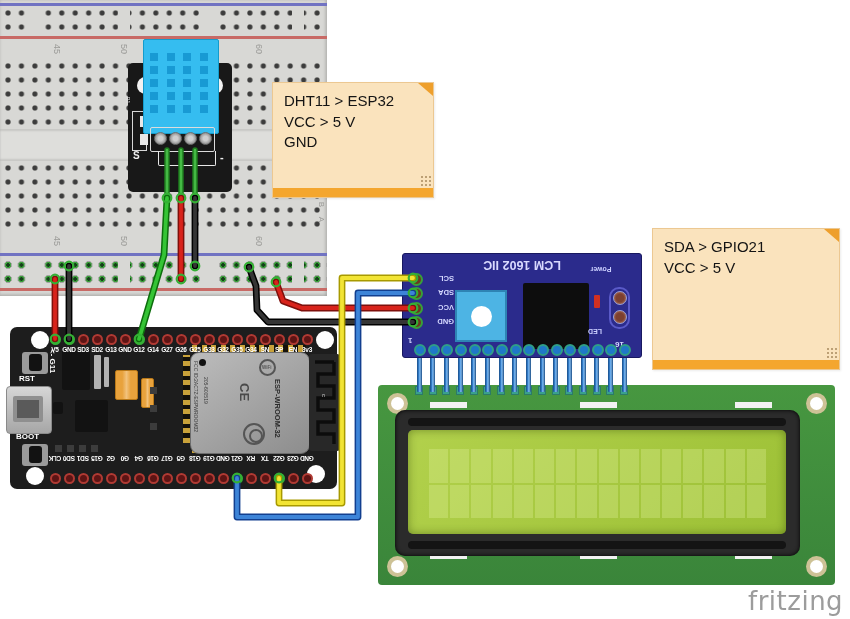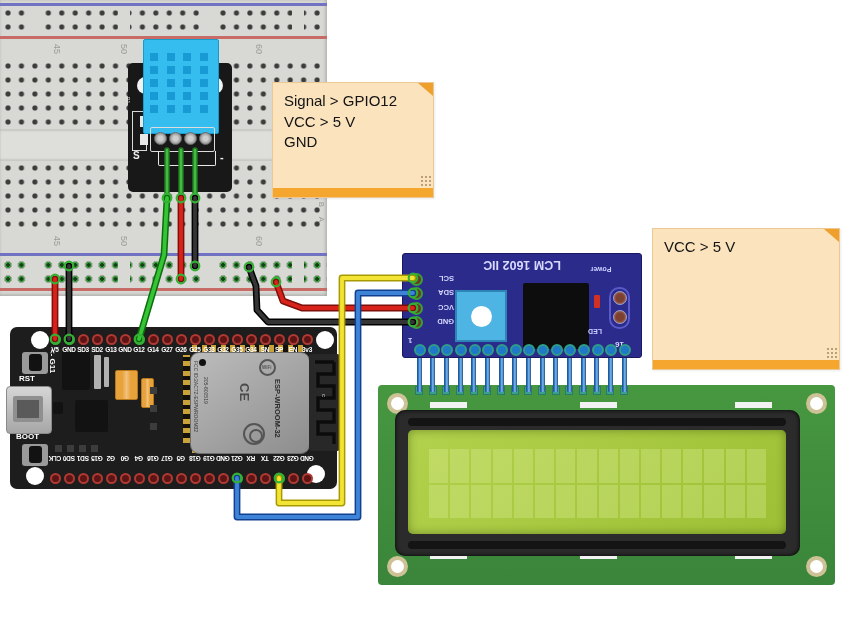--- a/index.html
+++ b/index.html
@@ -503,31 +503,32 @@
         <circle cx="249" cy="267" r="4.3" class="ring"></circle>
         <circle cx="413" cy="278" r="4.3" class="ring"></circle>
         <circle cx="413" cy="293" r="4.3" class="ring"></circle>
         <circle cx="413" cy="308" r="4.3" class="ring"></circle>
         <circle cx="413" cy="322" r="4.3" class="ring"></circle>
       </g>
   </svg>
 
   <div class="abs note" id="note1">
     <div class="fold"></div>
-    <div class="txt"><div>Signal &gt; GPIO12</div><div>VCC &gt; 5 V</div><div>GND</div></div>
+    <div class="txt"><div>DHT11 &gt; ESP32</div><div>VCC &gt; 5 V</div><div>GND</div></div>
     <div class="bar"></div>
     <div class="grip"></div>
   </div>
   <div class="abs note" id="note2">
     <div class="fold"></div>
-    <div class="txt"><div>VCC &gt; 5 V</div></div>
+    <div class="txt"><div>SDA &gt; GPIO21</div><div>VCC &gt; 5 V</div></div>
     <div class="bar"></div>
     <div class="grip"></div>
   </div>
 
+  <div class="abs" id="watermark">fritzing</div>
 <div class="abs hdrpin" style="left: 416.5px; top: 352px;"></div>
     <div class="abs hdrpin" style="left: 430.17px; top: 352px;"></div>
     <div class="abs hdrpin" style="left: 443.84px; top: 352px;"></div>
     <div class="abs hdrpin" style="left: 457.51px; top: 352px;"></div>
     <div class="abs hdrpin" style="left: 471.18px; top: 352px;"></div>
     <div class="abs hdrpin" style="left: 484.85px; top: 352px;"></div>
     <div class="abs hdrpin" style="left: 498.52px; top: 352px;"></div>
     <div class="abs hdrpin" style="left: 512.19px; top: 352px;"></div>
     <div class="abs hdrpin" style="left: 525.86px; top: 352px;"></div>
     <div class="abs hdrpin" style="left: 539.53px; top: 352px;"></div>

